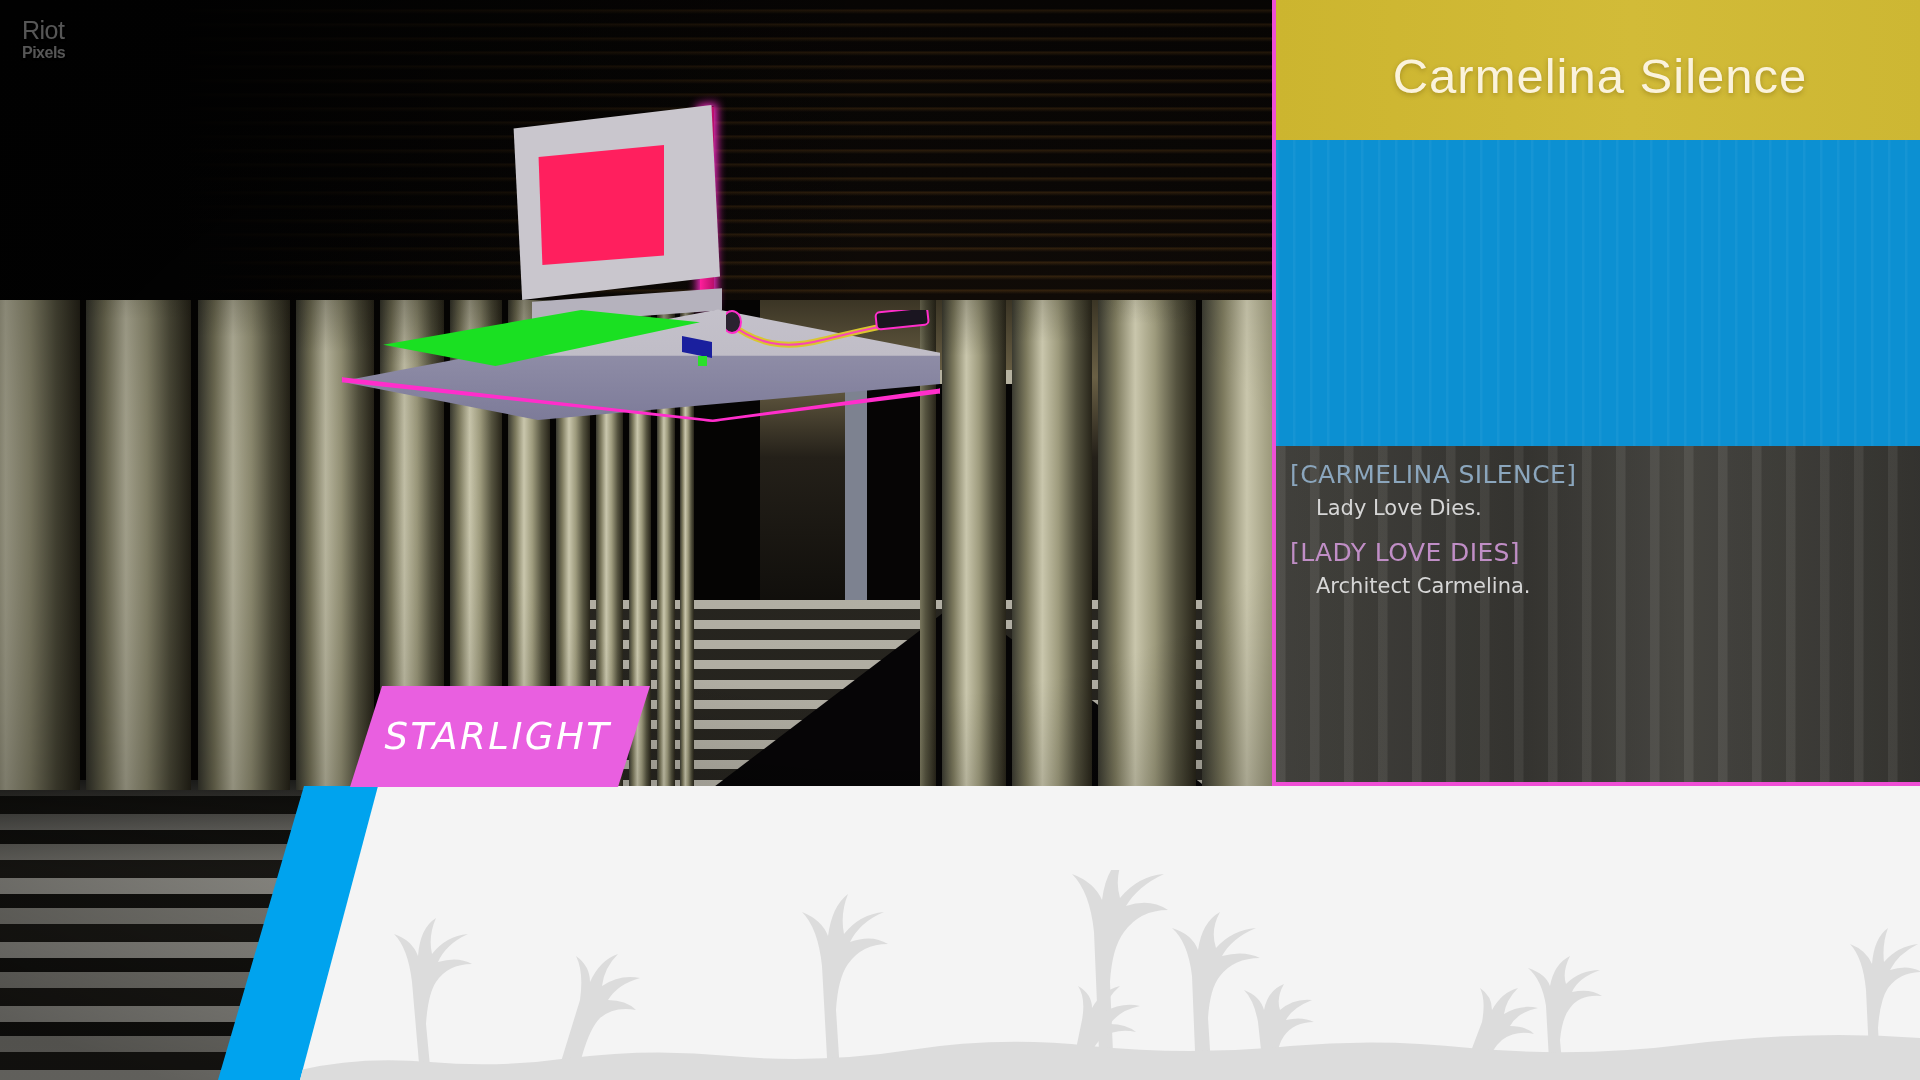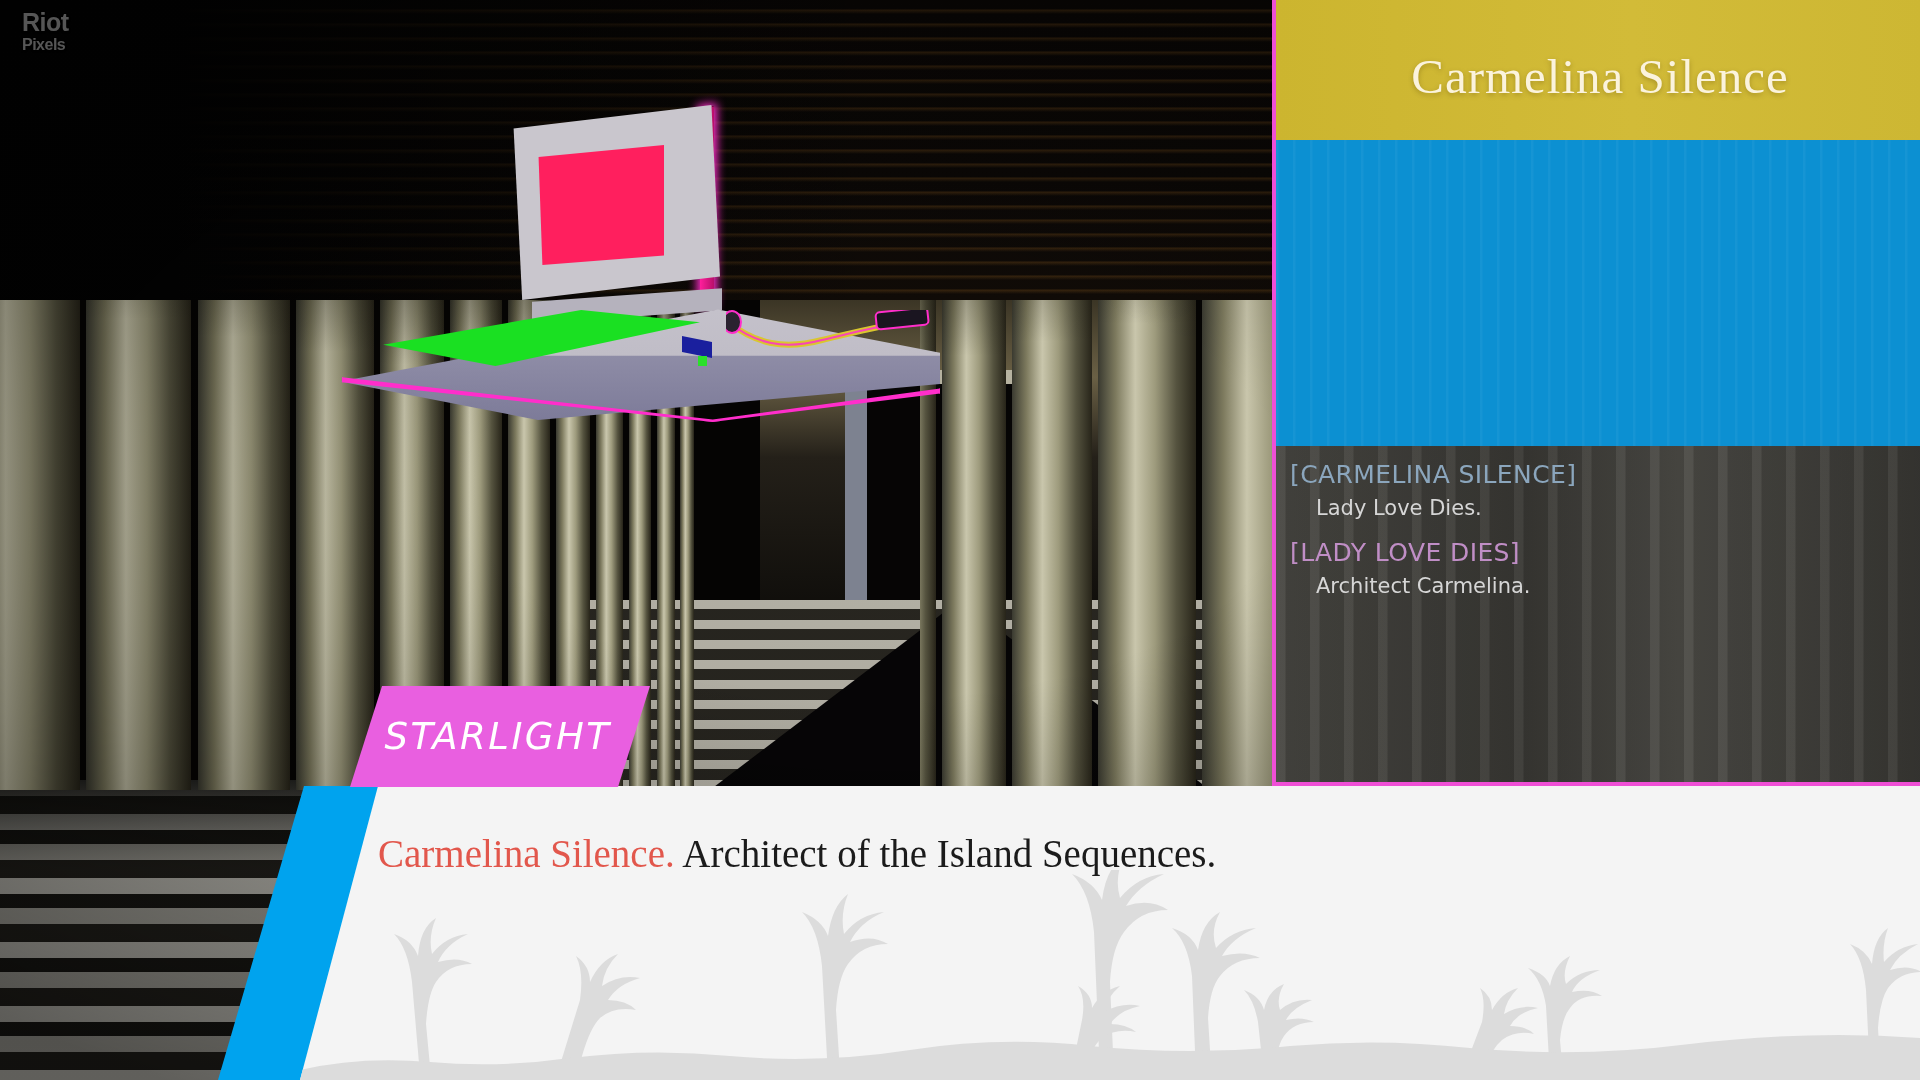--- a/index.html
+++ b/index.html
@@ -143,37 +143,37 @@
   }
   .cable svg{ width:100%; height:100%; }
 
   
   .watermark{
     position:absolute; left:22px; top:10px;
     font-family:"Liberation Sans", sans-serif;
     color:rgba(206,206,206,.42); line-height:1.0;
     text-shadow:0 1px 2px rgba(0,0,0,.7);
   }
-  .wm1{ font-size:25px; font-weight:700; letter-spacing:-.5px; }
+  .wm1{ font-size:25px; font-weight:400; letter-spacing:-.5px;margin-top:8px; }
   .wm2{ font-size:16px; font-weight:700; letter-spacing:-.5px; margin-top:2px; }
 
   
   .char-panel{
     position:absolute; left:1272px; top:-4px; width:652px; height:790px;
     border:4px solid #ef4fd6; border-top:none; border-right:none;
     overflow:hidden;
   }
   .char-name-bar{
     position:absolute; left:0; top:0; right:0; height:144px;
     background:linear-gradient(to right,#ccb52f 0%,#d2bb38 55%,#cdb733 100%);
     display:flex; align-items:center; justify-content:center;
   }
   .char-name-bar .nm{
     font-size:49px; color:#fbf3dc; letter-spacing:1px;
-    font-family:Liberation Serif, serif; font-weight:400;
+    font-family:Liberation Sans, sans-serif; font-weight:400;
     text-shadow:0 2px 5px rgba(90,70,0,.35);
     margin-top:16px;
   }
   .char-portrait{
     position:absolute; left:0; top:144px; right:0; height:306px;
     background:
       repeating-linear-gradient(to right,
         rgba(255,255,255,.045) 0px, rgba(255,255,255,.045) 2px,
         rgba(255,255,255,0) 3px, rgba(255,255,255,0) 17px),
       #0c90d2;
@@ -370,24 +370,20 @@
           <path d="M896,206 L892,106 q-4,-34 -20,-48 q20,6 26,22 q4,-28 22,-38 q-10,18 -4,36 q16,-18 40,-20 q-24,10 -34,28 q22,-6 38,2 q-26,0 -40,18 q-10,12 -12,42 l4,64 z"></path>
           <path d="M770,208 L782,150 q4,-22 -4,-34 q14,8 14,22 q10,-18 28,-22 q-14,12 -16,26 q18,-10 36,-6 q-20,4 -30,18 q16,0 26,8 q-20,-4 -34,6 q-10,8 -16,30 l-6,38 z"></path>
           <path d="M964,208 L958,152 q-4,-22 -14,-32 q16,6 20,20 q4,-20 20,-26 q-8,14 -4,26 q14,-12 32,-10 q-20,8 -26,20 q16,-4 28,2 q-20,0 -30,14 q-6,8 -8,26 l4,36 z"></path>
           <path d="M1250,208 L1246,136 q-4,-26 -18,-38 q18,6 22,18 q4,-22 20,-30 q-8,16 -4,28 q14,-14 34,-14 q-22,8 -28,22 q18,-4 30,4 q-22,-2 -32,12 q-8,10 -10,32 l4,46 z"></path>
           <path d="M1160,210 L1182,152 q4,-22 -2,-34 q12,8 12,22 q10,-18 26,-22 q-12,12 -14,26 q16,-10 34,-6 q-20,4 -28,18 q16,0 24,8 q-18,-4 -32,6 q-10,8 -18,30 l-14,38 z"></path>
         </g>
         <path d="M0,200 q60,-14 130,-8 q70,6 140,-4 q80,-10 160,-2 q90,8 180,-6 q90,-14 180,-4 q100,10 200,0 q90,-8 180,2 q110,10 220,-4 q120,-14 230,-6 L1620,210 L0,210 Z" fill="#dcdcdc"></path>
       </svg>
     </div>
 
-    <div class="dlg-text">
-      <span class="dlg-name">Carmelina Silence.</span>
-      <span>Architect of the Island Sequences.</span>
-    </div>
 
   </div>
 
   <div class="speaker-tag">
     <span class="txt">STARLIGHT</span>
   </div>
 
 </div>
 
 </body></html>

